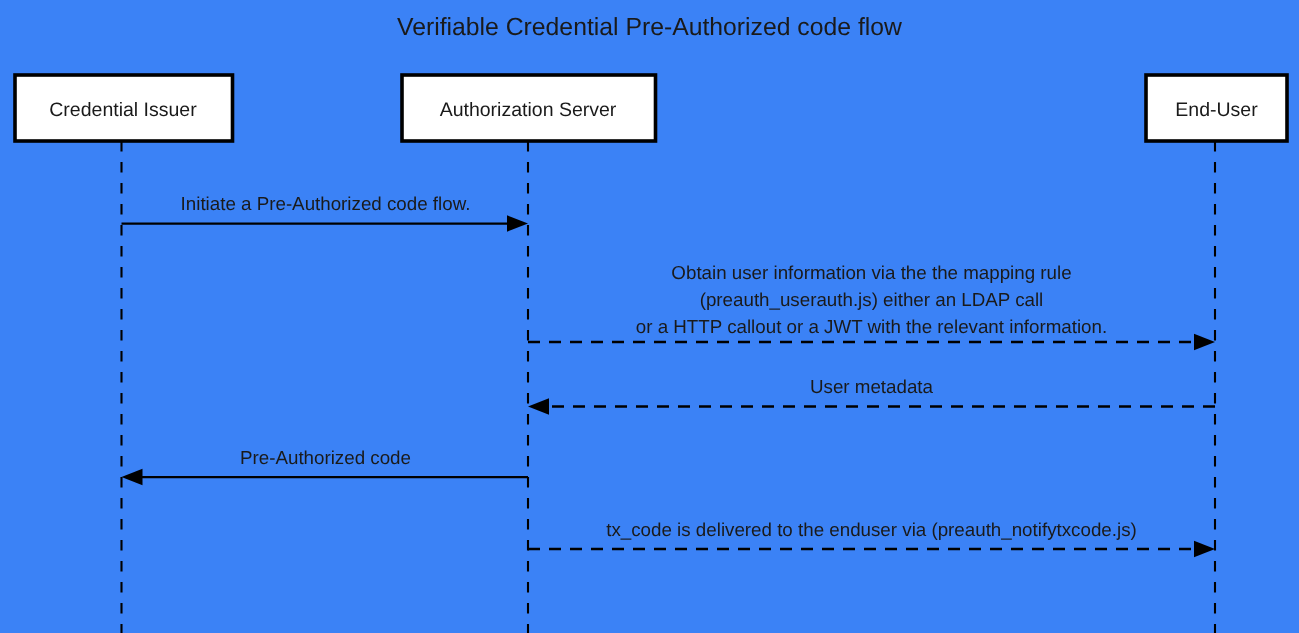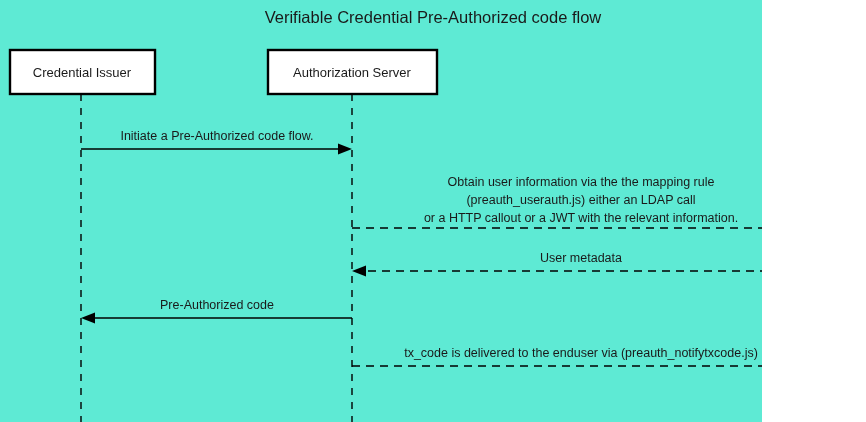--- a/index.html
+++ b/index.html
@@ -6,23 +6,23 @@
     margin: 0;
     padding: 0;
     background: #ffffff;
   }
   body {
     font-family: "Liberation Sans", sans-serif;
     color: #000000;
   }
   #diagram-root {
     position: relative;
-    width: 762px;
+    width: 866px;
     height: 422px;
-    background: #5eead4;
+    background: #3b82f6;
     overflow: hidden;
   }
   svg.seq-canvas {
     position: absolute;
     top: 0;
     left: 0;
     width: 866px;
     height: 422px;
     display: block;
   }

